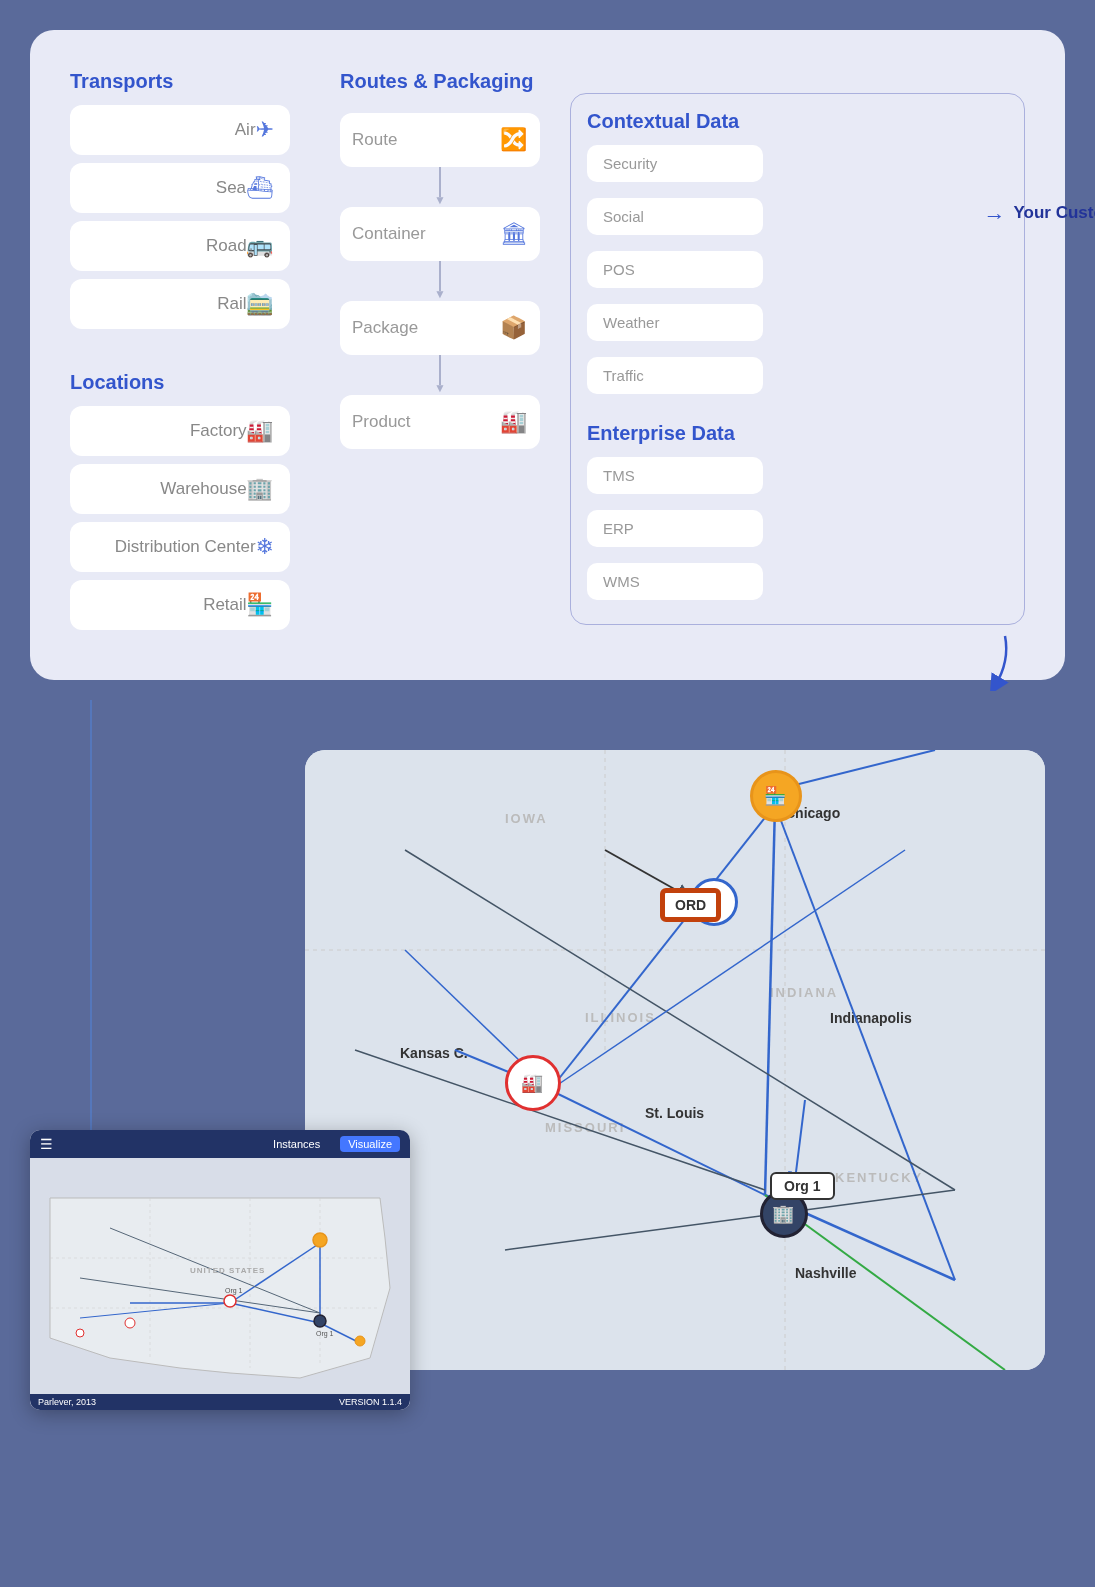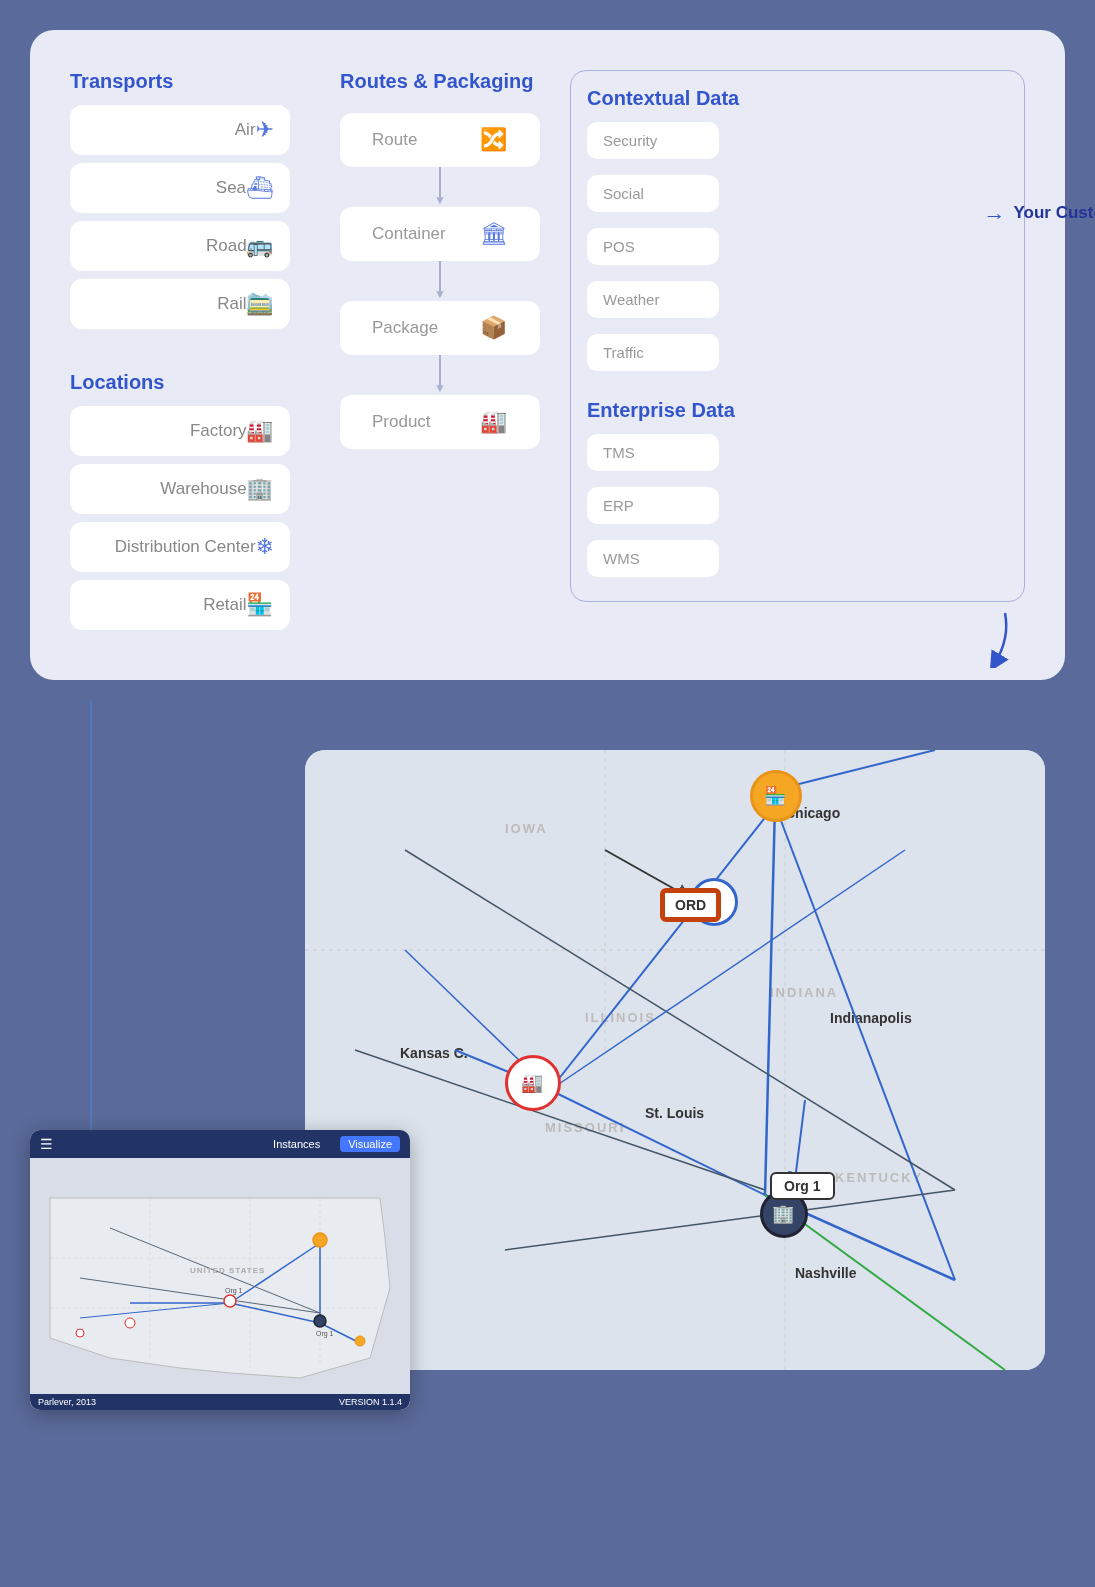--- a/index.html
+++ b/index.html
@@ -78,21 +78,21 @@
       font-size: 20px;
       font-weight: 700;
       margin-bottom: 20px;
       text-align: left;
       width: 100%;
     }
 
     .route-card {
       background: white;
       border-radius: 12px;
-      padding: 14px 32px;
+      padding: 14px 12px;
       display: flex;
       justify-content: space-between;
       align-items: center;
       font-size: 17px;
       color: #999;
       width: 200px;
     }
 
     .route-arrow {
       display: flex;
@@ -125,34 +125,35 @@
       flex-direction: column;
       min-width: 200px;
       position: relative;
     }
 
     .contextual-box {
       border: 1.5px solid #aab0dd;
       border-radius: 16px;
       padding: 16px;
       background: transparent;
+      margin-top: 23px;
     }
 
     .enterprise-section {
       margin-top: 20px;
     }
 
     .contextual-card {
       background: white;
       border-radius: 10px;
       padding: 10px 16px;
       font-size: 15px;
       color: #999;
       margin-bottom: 8px;
-      width: 132px;
+      width: 176px;
     }
 
     .customer-label {
       position: absolute;
       right: -110px;
       top: 130px;
       font-weight: 700;
       font-size: 17px;
       color: #223399;
       display: flex;
@@ -525,21 +526,21 @@
 
         <line x1="630" y1="0" x2="470" y2="40" stroke="#3366cc" stroke-width="2" marker-end="url(#blue-arrow)"></line>
 
         <line x1="150" y1="300" x2="235" y2="335" stroke="#3366cc" stroke-width="2" marker-end="url(#blue-arrow)"></line>
 
         <line x1="300" y1="100" x2="380" y2="145" stroke="#333" stroke-width="2" marker-end="url(#dark-arrow)"></line>
 
         <line x1="500" y1="350" x2="490" y2="430" stroke="#3366cc" stroke-width="2" marker-end="url(#blue-arrow)"></line>
       </svg>
 
-      <div class="state-label" style="left:200px; top:71px;">IOWA</div>
+      <div class="state-label" style="left:200px; top:61px;">IOWA</div>
       <div class="state-label" style="left:280px; top:260px;">ILLINOIS</div>
       <div class="state-label" style="left:465px; top:235px;">INDIANA</div>
       <div class="state-label" style="left:240px; top:370px;">MISSOURI</div>
       <div class="state-label" style="left:530px; top:420px;">KENTUCKY</div>
 
       <div class="city-label" style="left:480px; top:55px;">Chicago</div>
       <div class="city-label" style="left:525px; top:260px;">Indianapolis</div>
       <div class="city-label" style="left:340px; top:355px;">St. Louis</div>
       <div class="city-label" style="left:95px; top:295px;">Kansas C.</div>
       <div class="city-label" style="left:490px; top:515px;">Nashville</div>

